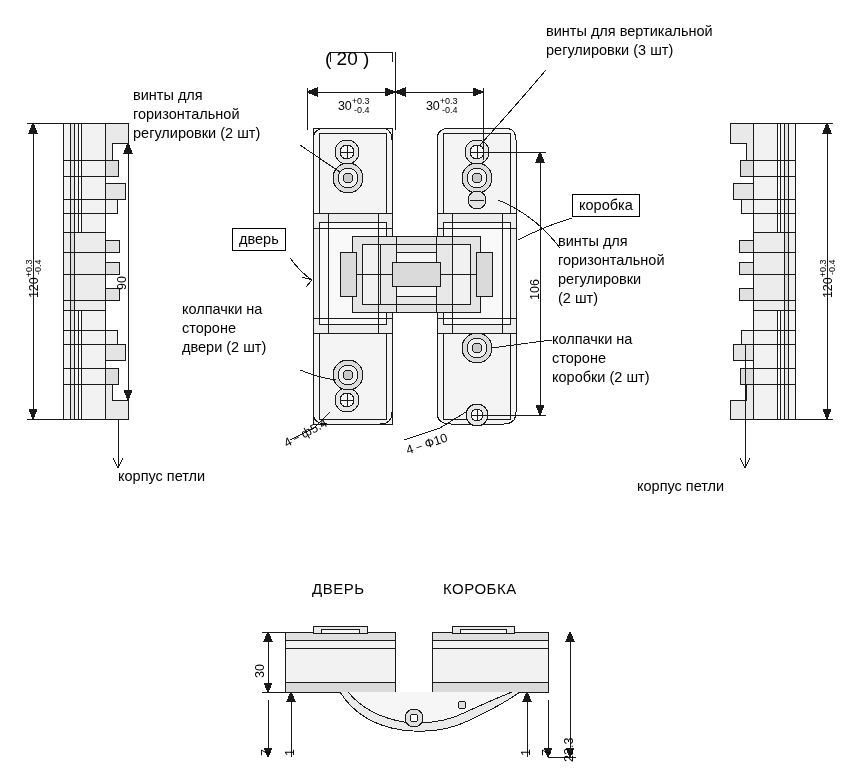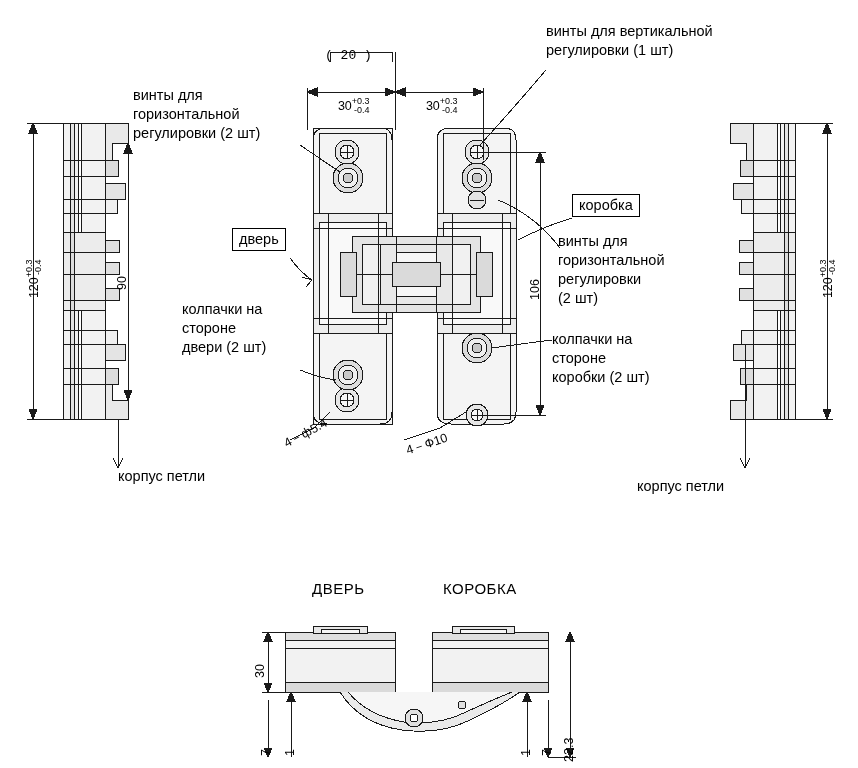--- a/index.html
+++ b/index.html
@@ -326,21 +326,21 @@
 
         <line x1="570" y1="632" x2="570" y2="757"></line>
         <path d="M570 632 L566 641 L574 641 Z" fill="#1a1a1a"></path>
         <path d="M570 757 L566 748 L574 748 Z" fill="#1a1a1a"></path>
         <line x1="548" y1="757" x2="576" y2="757"></line>
       </g>
     </g>
   </svg>
 
   <div class="lbl" style="left:546px; top:22px;">винты для вертикальной
-регулировки (1 шт)</div>
+регулировки (3 шт)</div>
 
   <div class="lbl" style="left:133px; top:86px;">винты для
 горизонтальной
 регулировки (2 шт)</div>
 
   <div class="boxed" style="left:232px; top:228px;">дверь</div>
 
   <div class="boxed" style="left:572px; top:194px;">коробка</div>
 
   <div class="lbl" style="left:558px; top:232px;">винты для
@@ -356,21 +356,21 @@
 стороне
 коробки (2 шт)</div>
 
   <div class="lbl" style="left:118px; top:467px;">корпус петли</div>
 
   <div class="lbl" style="left:637px; top:477px;">корпус петли</div>
 
   <div class="cap" style="left:312px; top:580px;">ДВЕРЬ</div>
   <div class="cap" style="left:443px; top:580px;">КОРОБКА</div>
 
-  <div class="dim" style="left:325px; top:48px; font-size:13px;font-family:Liberation Mono, monospace;">( 20 )</div>
+  <div class="dim" style="left:325px; top:48px; font-size:19px;">( 20 )</div>
 
   <div class="dim" style="left:324px; top:84px;">
     <span>30</span><span class="frac"><span>+0.3</span><span>-0.4</span></span>
   </div>
 
   <div class="dim" style="left:412px; top:84px;">
     <span>30</span><span class="frac"><span>+0.3</span><span>-0.4</span></span>
   </div>
 
   <div class="dim rot" style="left:12px; top:312px;">

